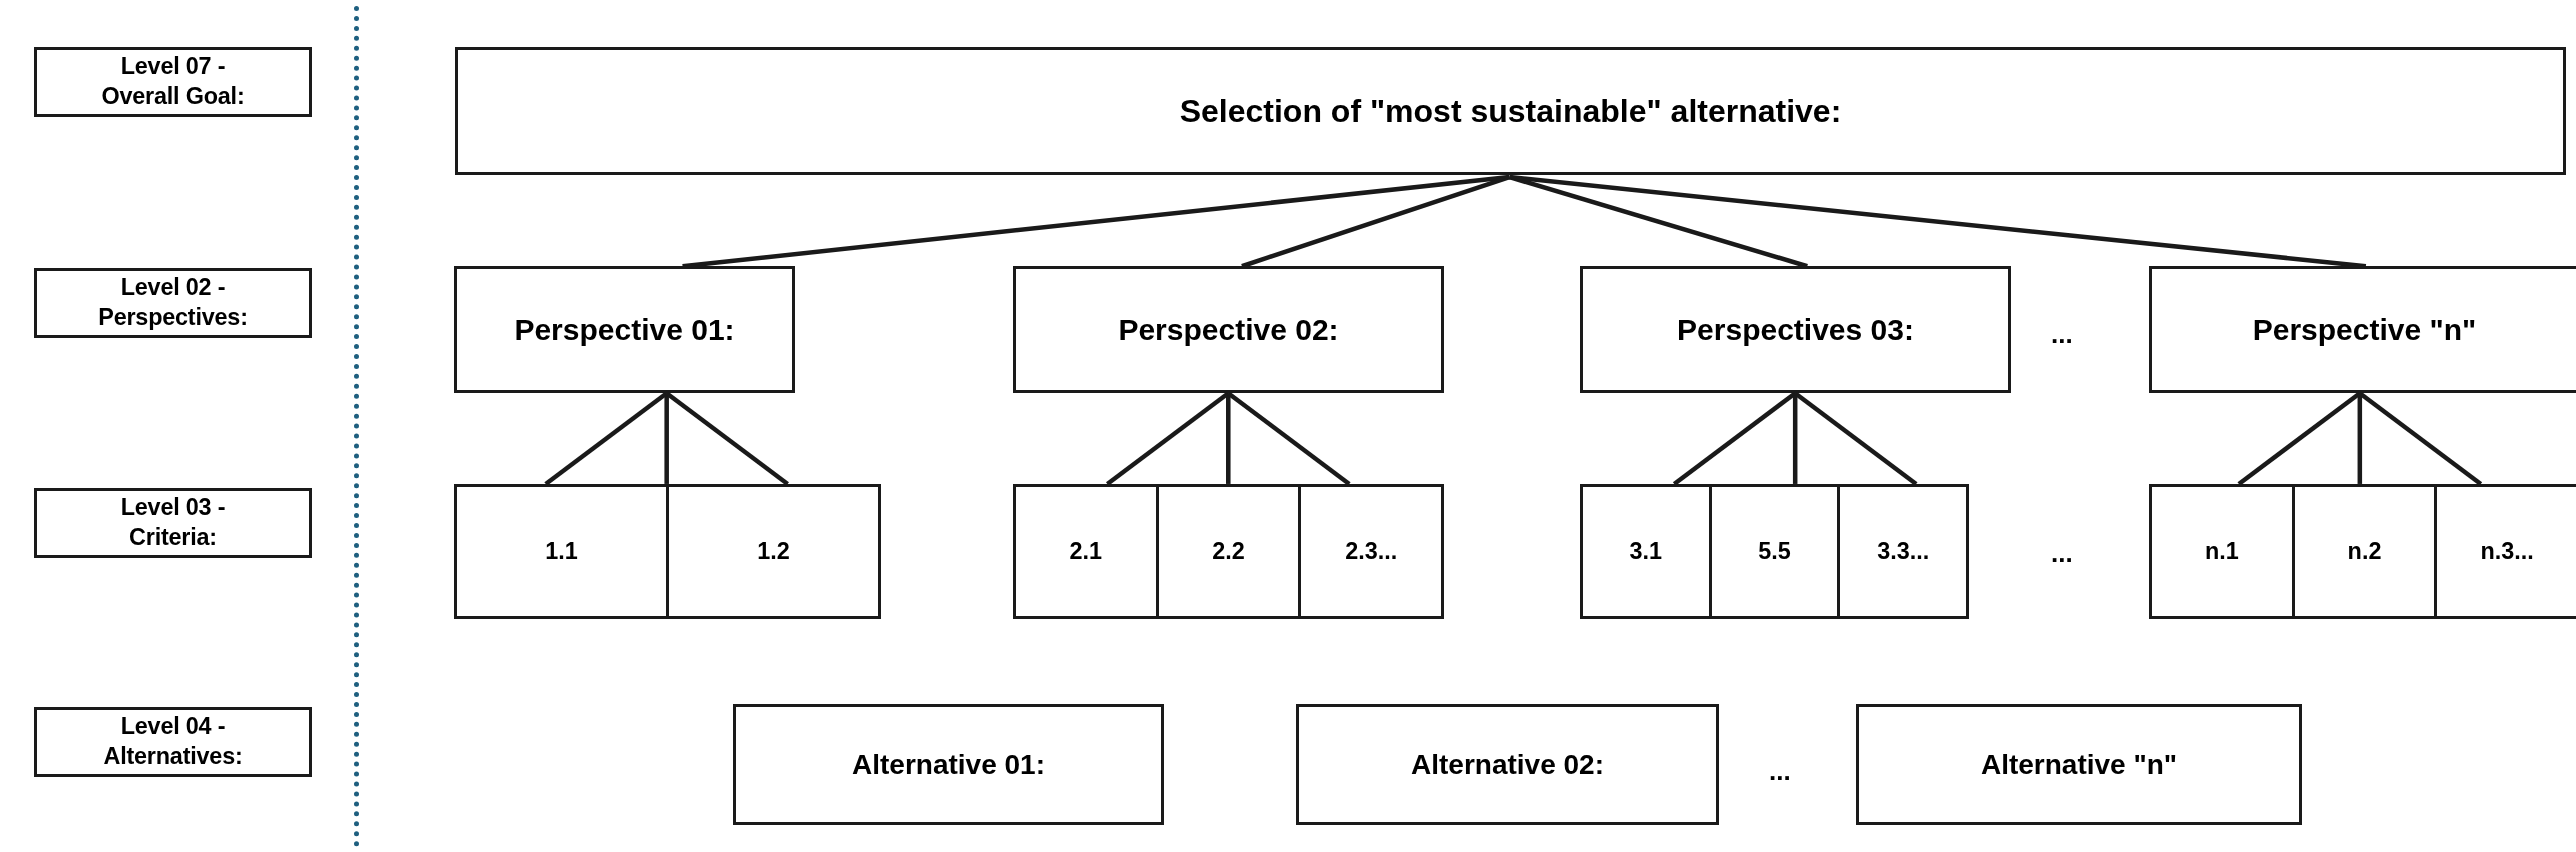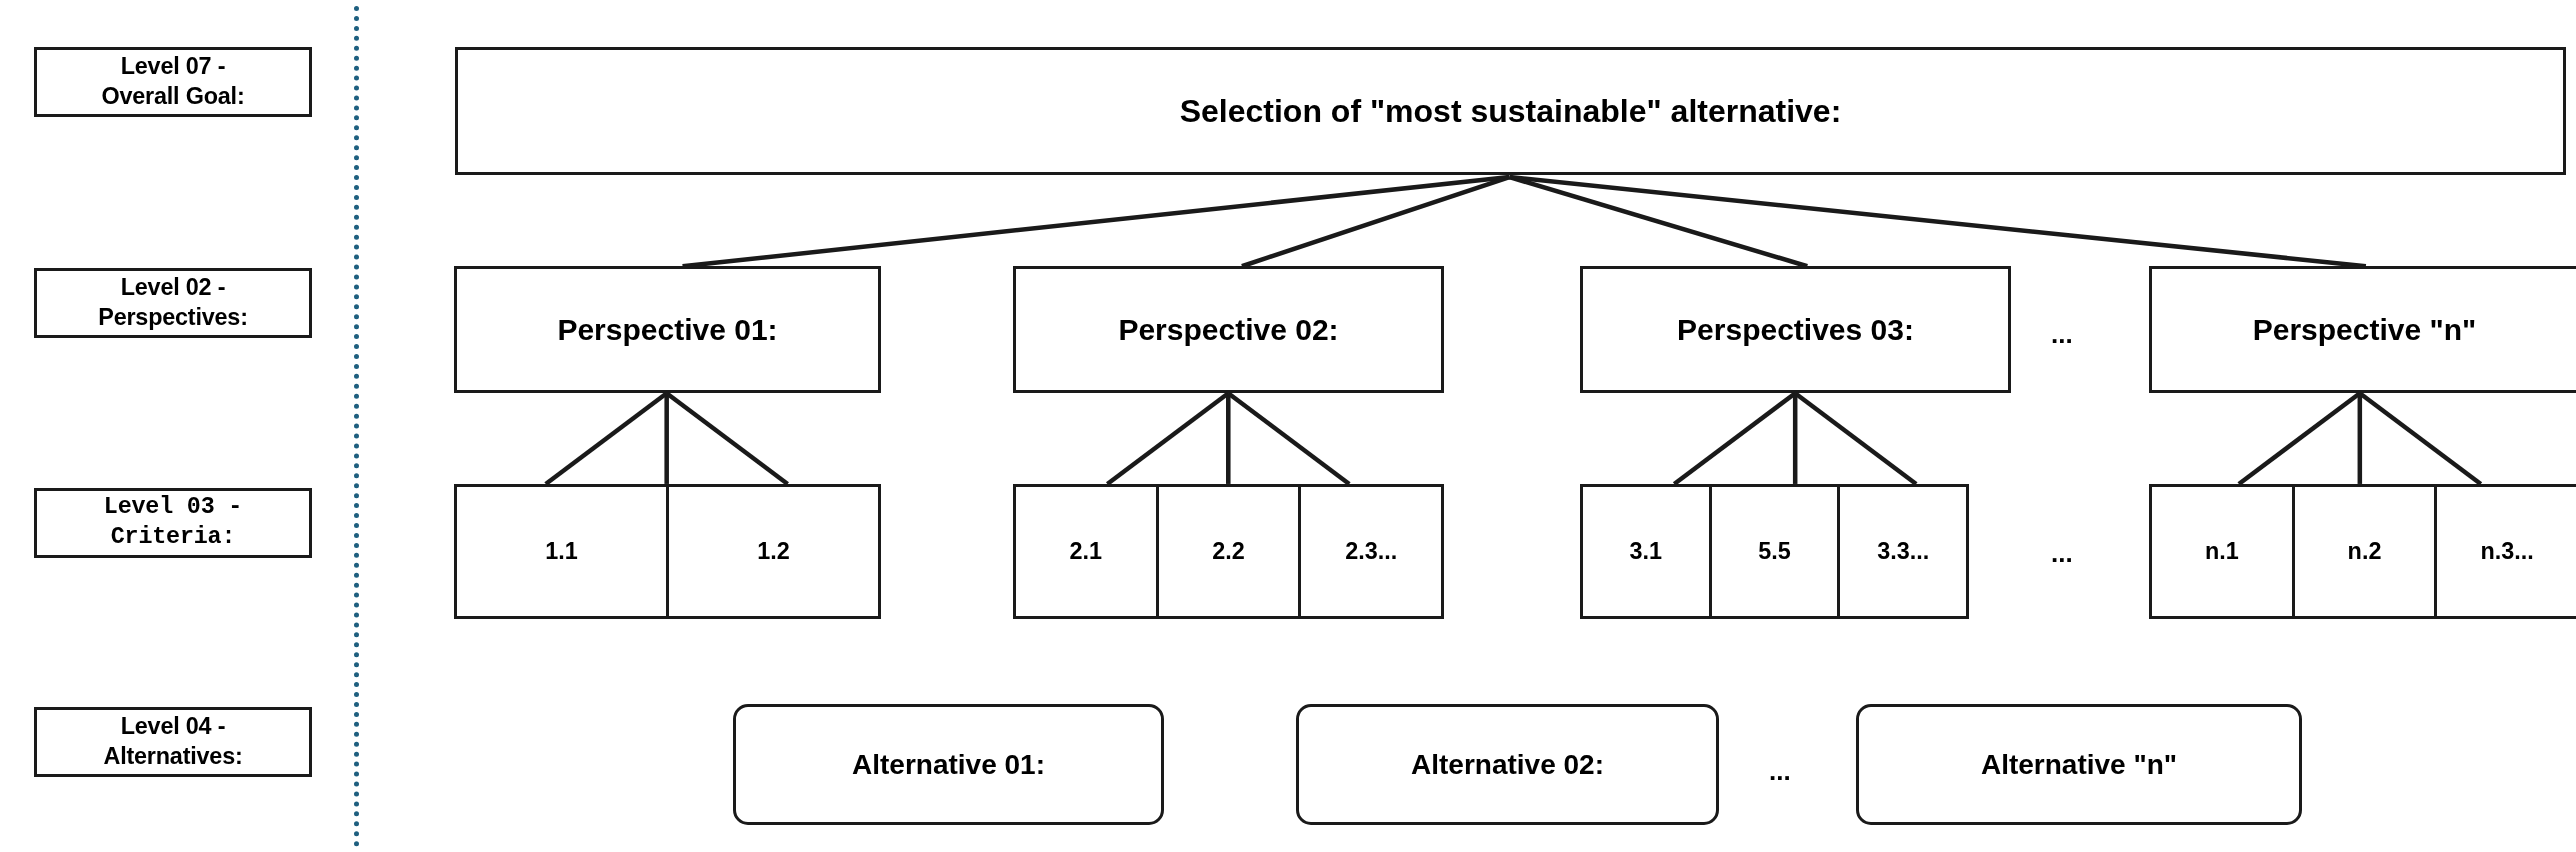--- a/index.html
+++ b/index.html
@@ -85,21 +85,20 @@
     font-weight: bold;
     color: #000;
     text-align: left;
   }
   .crit-cell:last-child { border-right: none; }
   
   .alt-box {
     top: 704px;
     height: 121px;
     font-size: 28px;
-    border-radius: 15px;
   }
   
   .ellipsis {
     position: absolute;
     font-size: 26px;
     font-weight: bold;
     color: #000;
     line-height: 1;
   }
   
@@ -117,21 +116,21 @@
 <div id="canvas">
 
   <div class="box level-label" style="top:47px;">
     <span class="lbl-text">Level 07 -
 Overall Goal:</span>
   </div>
   <div class="box level-label" style="top:268px;">
     <span class="lbl-text">Level 02 -
 Perspectives:</span>
   </div>
-  <div class="box level-label" style="top:488px;font-family:Liberation Mono, monospace;">
+  <div class="box level-label" style="top:488px;">
     <span class="lbl-text">Level 03 -
 Criteria:</span>
   </div>
   <div class="box level-label" style="top:707px;">
     <span class="lbl-text">Level 04 -
 Alternatives:</span>
   </div>
 
   <div id="divider"></div>
 
@@ -158,21 +157,21 @@
       <line x1="3122" y1="520" x2="2962" y2="640"></line>
       <line x1="3122" y1="520" x2="3122" y2="640"></line>
       <line x1="3122" y1="520" x2="3282" y2="640"></line>
     </g>
   </svg>
 
   <div class="box" id="goal-box">
     <span>Selection of "most sustainable" alternative:</span>
   </div>
 
-  <div class="box persp-box" style="left:454px;  width:427px;">
+  <div class="box persp-box" style="left:454px;  width:341px;">
     <span>Perspective 01:</span>
   </div>
   <div class="box persp-box" style="left:1013px; width:431px;">
     <span>Perspective 02:</span>
   </div>
   <div class="box persp-box" style="left:1580px; width:431px;">
     <span>Perspectives 03:</span>
   </div>
   <div class="box persp-box" style="left:2149px; width:431px;">
     <span>Perspective "n"</span>

